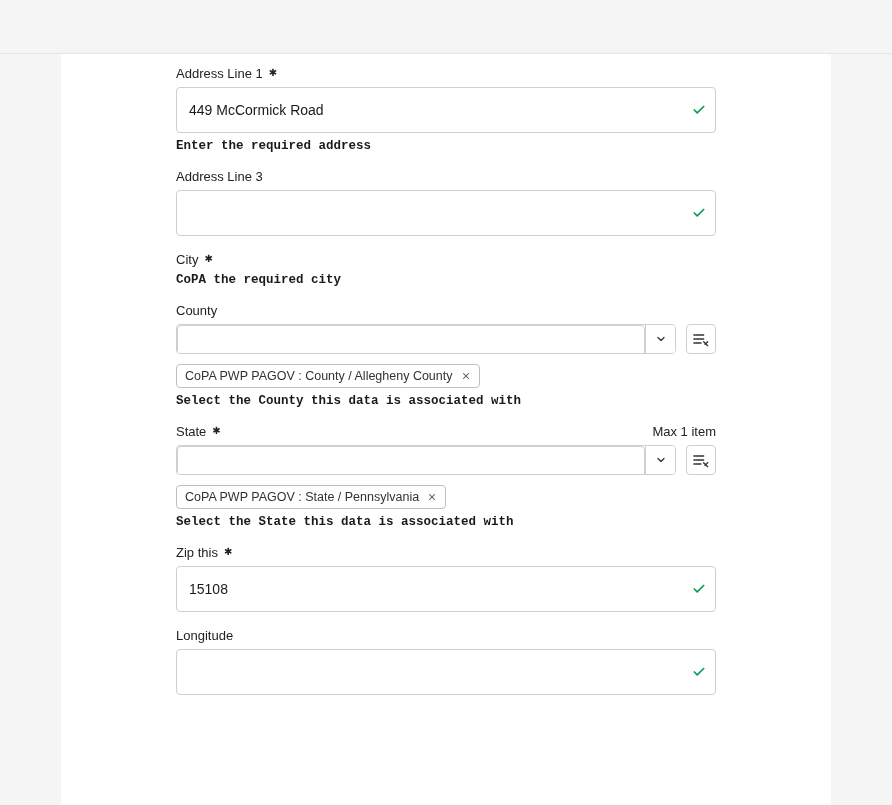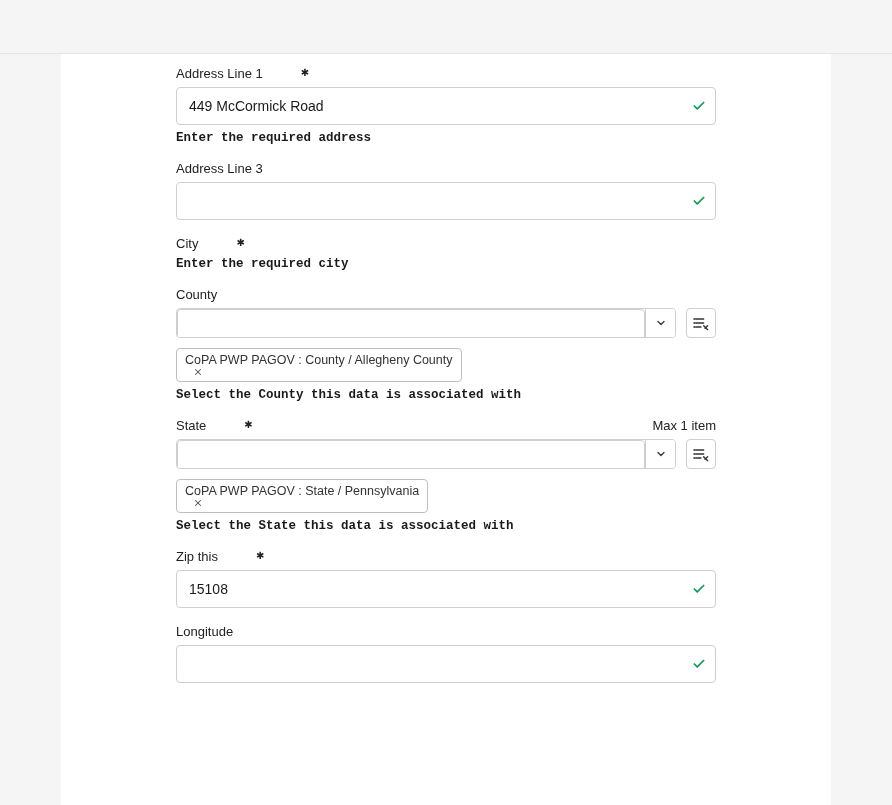--- a/index.html
+++ b/index.html
@@ -34,21 +34,20 @@
     display: flex;
     justify-content: space-between;
     align-items: flex-end;
     margin-bottom: 6px;
   }
   .label {
     font-size: 13px;
     color: #222;
     display: flex;
     align-items: center;
-    gap: 32px;
   }
   .req {
     display: inline-flex;
     align-items: center;
     margin-left: 6px;
     color: #222;
     font-size: 10px;
     transform: translateY(-1px);
   }
   .right-note {
@@ -61,21 +60,21 @@
     gap: 10px;
   }
   .input-wrap {
     position: relative;
     flex: 1;
     display: flex;
     align-items: stretch;
   }
   input[type="text"] {
     width: 100%;
-    height: 38px;
+    height: 46px;
     padding: 0 36px 0 12px;
     border: 1px solid #cfcfcf;
     border-radius: 4px;
     font-size: 14px;
     color: #1a1a1a;
     background: #fff;
     outline: none;
   }
   .check-icon {
     position: absolute;
@@ -134,28 +133,27 @@
     font-family: Liberation Mono, monospace;
   }
   .chip-row {
     margin-top: 10px;
     display: flex;
     flex-wrap: wrap;
     gap: 6px;
   }
   .chip {
     display: inline-flex;
-    align-items: flex-start;
+    align-items: center;
     border: 1px solid #bfbfbf;
     border-radius: 4px;
     padding: 4px 8px;
     font-size: 12.5px;
     color: #333;
     background: #fff;
-    flex-direction: column;
   }
   .chip-x {
     margin-left: 8px;
     cursor: pointer;
     color: #555;
     display: inline-flex;
     align-items: center;
   }
   svg { display: block; }
 </style>
@@ -204,21 +202,21 @@
     </div>
   </div>
 
   <div class="field">
     <div class="label-row">
       <span class="label">
         <span>City</span>
         <span class="req">✱</span>
       </span>
     </div>
-    <div class="help">Enter the required city</div>
+    <div class="help">CoPA the required city</div>
   </div>
 
   <div class="field">
     <div class="label-row">
       <span class="label">County</span>
     </div>
     <div class="input-row">
       <div class="combo">
         <input type="text" class="combo-input" value="" style="">
         <div class="combo-toggle">

